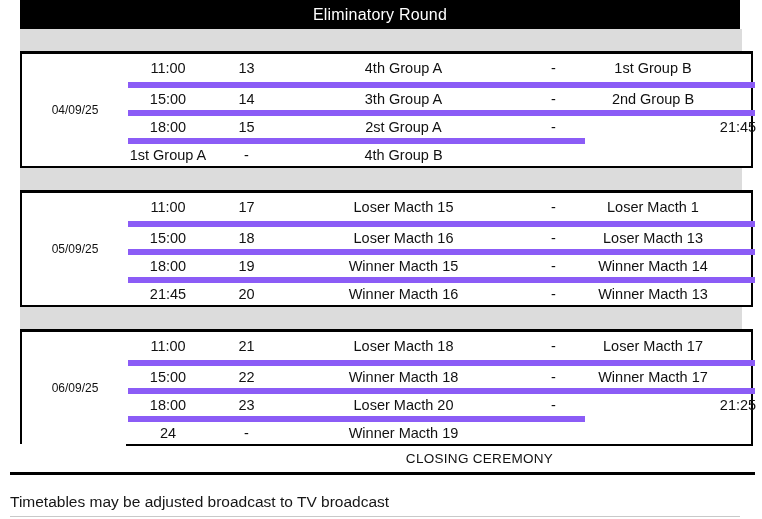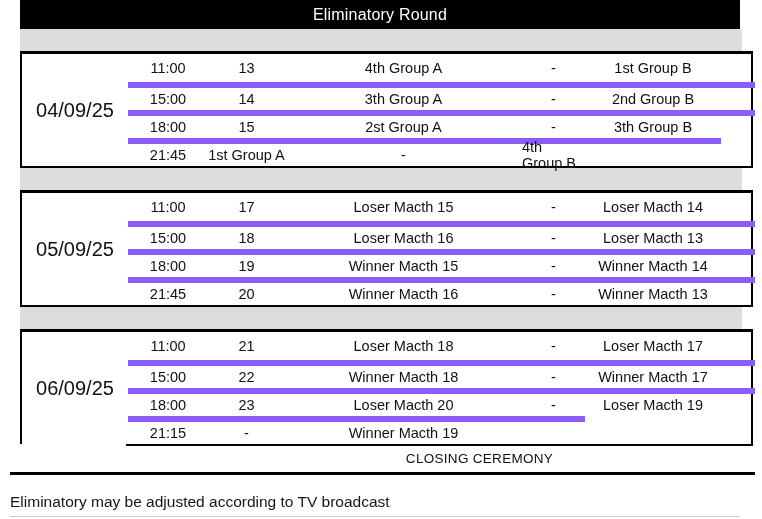--- a/index.html
+++ b/index.html
@@ -18,21 +18,21 @@
   .gray-row .fill { width:722px; height:100%; background:#dcdcdc; }
   .gray-row.first { border-top:none; height:25px; }
 
   
   .section { display:grid;
              grid-template-columns:106px 80px 77px 237px 63px 136px 34px;
              grid-auto-rows:28px;
              border-left:2px solid #000; border-right:2px solid #000; }
   .date-cell { grid-column:1; grid-row:1 / span 4;
                display:flex; align-items:center; justify-content:center;
-               font-size:20px; }
+               font-size:12px; }
   .cell { display:flex; align-items:center; justify-content:center; font-size:14.5px; }
   .cell.sep { border-top:6px solid #8b5cf6; }
 
   
   .closing-row { position:relative; display:grid;
                  grid-template-columns:106px 80px 547px;
                  height:26px;text-align:right; }
   .closing-row .c-spacer2 { border-top:2px solid #000; }
   .closing-row .c-text { border-top:2px solid #000;
                          display:flex; align-items:center; justify-content:center;
@@ -70,42 +70,41 @@
       <div class="cell sep">14</div>
       <div class="cell sep">3th Group A</div>
       <div class="cell sep">-</div>
       <div class="cell sep">2nd Group B</div>
       <div class="cell sep"></div>
 
       <div class="cell sep">18:00</div>
       <div class="cell sep">15</div>
       <div class="cell sep">2st Group A</div>
       <div class="cell sep">-</div>
-      <div class="cell sep">3th Group B</div>
       <div class="cell sep"></div>
 
       <div class="cell sep">21:45</div>
       <div class="cell sep">1st Group A</div>
       <div class="cell sep">-</div>
       <div class="cell sep">4th Group B</div>
       <div class="cell sep"></div>
     </div>
 
     <div class="gray-row">
         <div class="fill"></div>
       </div>
 
     <div class="section">
       <div class="date-cell">05/09/25</div>
 
       <div class="cell">11:00</div>
       <div class="cell">17</div>
       <div class="cell">Loser Macth 15</div>
       <div class="cell">-</div>
-      <div class="cell">Loser Macth 14</div>
+      <div class="cell">Loser Macth 1</div>
       <div class="cell"></div>
 
       <div class="cell sep">15:00</div>
       <div class="cell sep">18</div>
       <div class="cell sep">Loser Macth 16</div>
       <div class="cell sep">-</div>
       <div class="cell sep">Loser Macth 13</div>
       <div class="cell sep"></div>
 
       <div class="cell sep">18:00</div>
@@ -141,35 +140,35 @@
       <div class="cell sep">22</div>
       <div class="cell sep">Winner Macth 18</div>
       <div class="cell sep">-</div>
       <div class="cell sep">Winner Macth 17</div>
       <div class="cell sep"></div>
 
       <div class="cell sep">18:00</div>
       <div class="cell sep">23</div>
       <div class="cell sep">Loser Macth 20</div>
       <div class="cell sep">-</div>
-      <div class="cell sep">Loser Macth 19</div>
       <div class="cell sep"></div>
 
-      <div class="cell sep">21:15</div>
+      <div class="cell sep">21:25</div>
+      <div class="cell sep">24</div>
       <div class="cell sep">-</div>
       <div class="cell sep">Winner Macth 19</div>
       <div class="cell sep"></div>
     </div>
 
     <div class="closing-row">
       <div class="c-spacer1"></div>
       <div class="c-spacer2"></div>
       <div class="c-text">CLOSING CEREMONY</div>
     </div>
 
   </div>
 
   <div class="bottom-rule"></div>
 
-  <div class="footer-note">Eliminatory may be adjusted according to TV broadcast</div>
+  <div class="footer-note">Timetables may be adjusted broadcast to TV broadcast</div>
 
   <div class="page-edge-line"></div>
 </div>
 
 </body></html>

